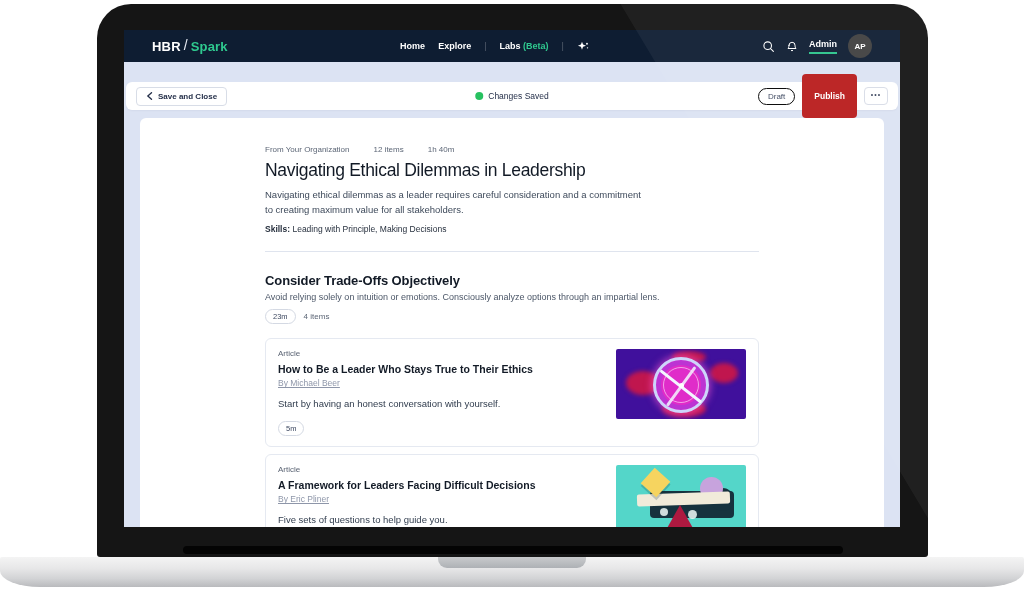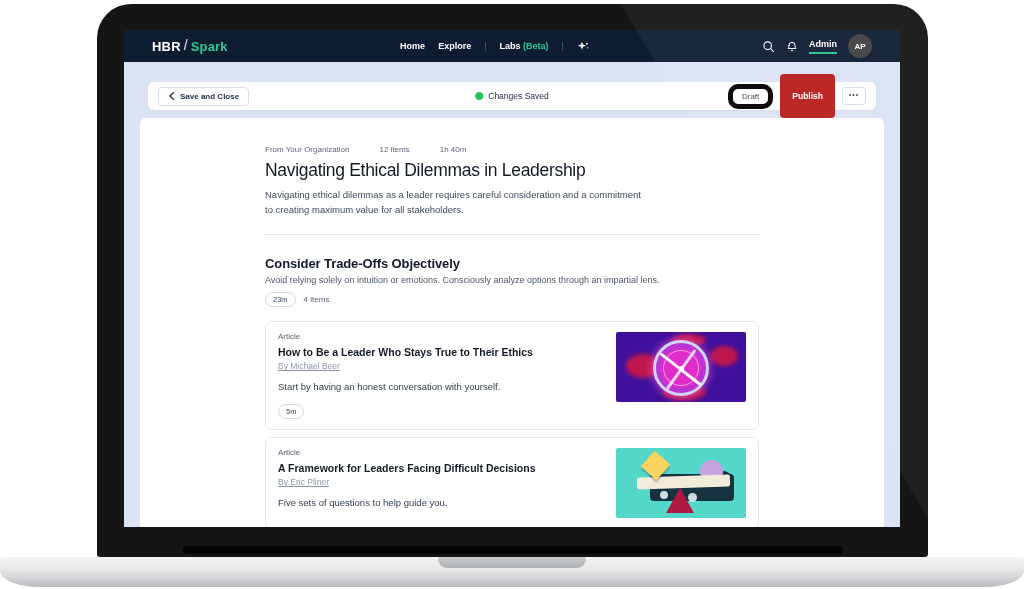--- a/index.html
+++ b/index.html
@@ -39,41 +39,41 @@
   .nav-div { color:rgba(255,255,255,.28); font-size:9px; }
   .sparkle-btn { background:none; border:none; cursor:pointer; display:flex; align-items:center; padding:0; }
   .nav-right { margin-left:auto; display:flex; align-items:center; gap:11px; }
   .icon-btn { background:none; border:none; padding:0; cursor:pointer; display:flex; align-items:center; }
   .admin { font-size:9px; font-weight:700; color:#fff; text-decoration:none;
            border-bottom:2px solid #2cc38c; padding-bottom:3px; cursor:pointer; }
   .avatar { width:24px; height:24px; border-radius:50%; background:#404040; color:#fff;
             font-size:8px; font-weight:700; display:flex; align-items:center; justify-content:center; cursor:pointer; }
 
   
-  .toolbar { position:relative; margin:20px 24px 0; height:28px; background:#fff; border-radius:6px;
+  .toolbar { position:relative; margin:20px 2px 0; height:28px; background:#fff; border-radius:6px;
              display:flex; align-items:center; padding:0 10px; box-shadow:0 1px 2px rgba(20,30,60,.04); }
   .back-btn { display:flex; align-items:center; gap:5px; background:#fff; border:1px solid #d8dde7;
               border-radius:4px; padding:4px 9px; font-size:8px; font-weight:700; color:#25304a; cursor:pointer;
               font-family:inherit; }
   .status { position:absolute; left:50%; transform:translateX(-50%); display:flex; align-items:center; gap:5px;
             font-size:8.5px; color:#25304a; }
   .status-dot { width:8px; height:8px; border-radius:50%; background:#27c160; }
   .toolbar-right { margin-left:auto; display:flex; align-items:center; gap:7px; }
-  .draft-pill { background:#fff; border:5px solid #000000; border-radius:10px; padding:3px 9px;
+  .draft-pill { background:#fff; border:1px solid #000000; border-radius:10px; padding:3px 9px;
                 font-size:8px; color:#3d4860; cursor:pointer; font-family:inherit; }
   .publish-btn { background:#b91c1c; color:#fff; border:none; border-radius:4px; padding:17px 12px;
                  font-size:8.5px; font-weight:700; cursor:pointer; font-family:inherit; }
   .more-btn { background:#fff; border:1px solid #d8dde7; border-radius:4px; width:24px; height:18px;
               font-size:7px; letter-spacing:1px; color:#3d4860; cursor:pointer; display:flex;
               align-items:center; justify-content:center; font-family:inherit; padding-bottom:3px; }
 
   
   .content-card { margin:8px 16px 0; background:#fff; border-radius:6px; min-height:520px; padding-top:27px; }
   .content-col { width:494px; margin:0 auto; }
-  .meta-row { display:flex; align-items:center; gap:30px; font-size:8px; color:#5c6676; }
+  .meta-row { display:flex; align-items:center; gap:24px; font-size:8px; color:#5c6676; }
   .pl-title { margin-top:6px; font-size:17.5px; font-weight:400; color:#121a26; letter-spacing:-.3px; }
   .pl-desc { margin-top:7px; font-size:9.5px; line-height:1.55; color:#3e4a5b; max-width:376px; }
   .pl-skills { margin-top:7px; font-size:8.5px; color:#27303e; }
   .pl-skills b { font-weight:700; }
   .divider { border:none; border-top:1px solid #dfe4ee; margin-top:17px; }
   .sec-title { margin-top:21px; font-size:13px; font-weight:700; color:#121a26; letter-spacing:-.1px; }
   .sec-desc { margin-top:4px; font-size:9px; color:#4c5768; }
   .pill-row { margin-top:7px; display:flex; align-items:center; gap:8px; }
   .time-pill { display:inline-block; border:1px solid #d4d9e3; border-radius:9px; padding:2px 7px;
                font-size:7.5px; color:#3d4860; background:#fff; }
@@ -208,20 +208,21 @@
         <div class="content-col">
 
           <div class="meta-row">
             <span>From Your Organization</span>
             <span>12 items</span>
             <span>1h 40m</span>
           </div>
 
           <h1 class="pl-title">Navigating Ethical Dilemmas in Leadership</h1>
           <p class="pl-desc">Navigating ethical dilemmas as a leader requires careful consideration and a commitment to creating maximum value for all stakeholders.</p>
+          <p class="pl-skills"><b>Skills:</b> <span>Leading with Principle, Making Decisions</span></p>
 
           <hr class="divider">
 
           <h2 class="sec-title">Consider Trade-Offs Objectively</h2>
           <p class="sec-desc">Avoid relying solely on intuition or emotions. Consciously analyze options through an impartial lens.</p>
           <div class="pill-row">
             <span class="time-pill">23m</span>
             <span class="items-txt">4 items</span>
           </div>
 

